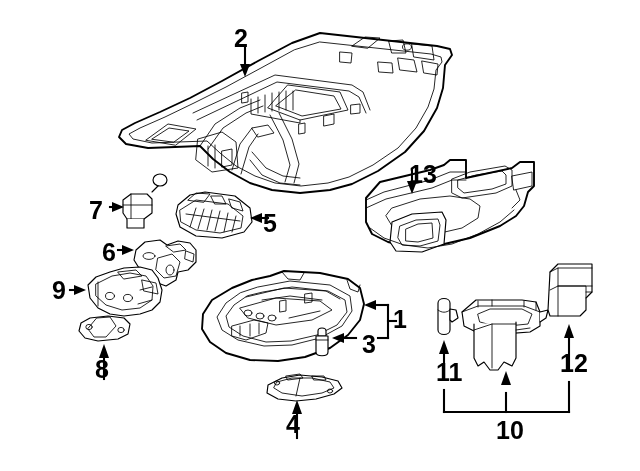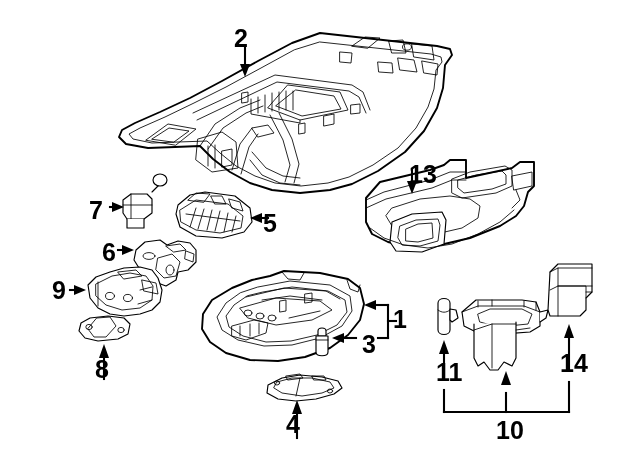--- a/index.html
+++ b/index.html
@@ -383,19 +383,19 @@
   <div class="callout-label" style="left:52px; top:278px;">9</div>
 
   <div class="callout-label" style="left:393px; top:307px;">1</div>
 
   <div class="callout-label" style="left:362px; top:332px;">3</div>
 
   <div class="callout-label" style="left:95px; top:357px;">8</div>
 
   <div class="callout-label" style="left:436px; top:360px;">11</div>
 
-  <div class="callout-label" style="left:560px; top:351px;">14</div>
+  <div class="callout-label" style="left:560px; top:351px;">12</div>
 
   <div class="callout-label" style="left:286px; top:412px;">4</div>
 
   <div class="callout-label" style="left:496px; top:418px;">10</div>
 
 </div>
 
 </body></html>

